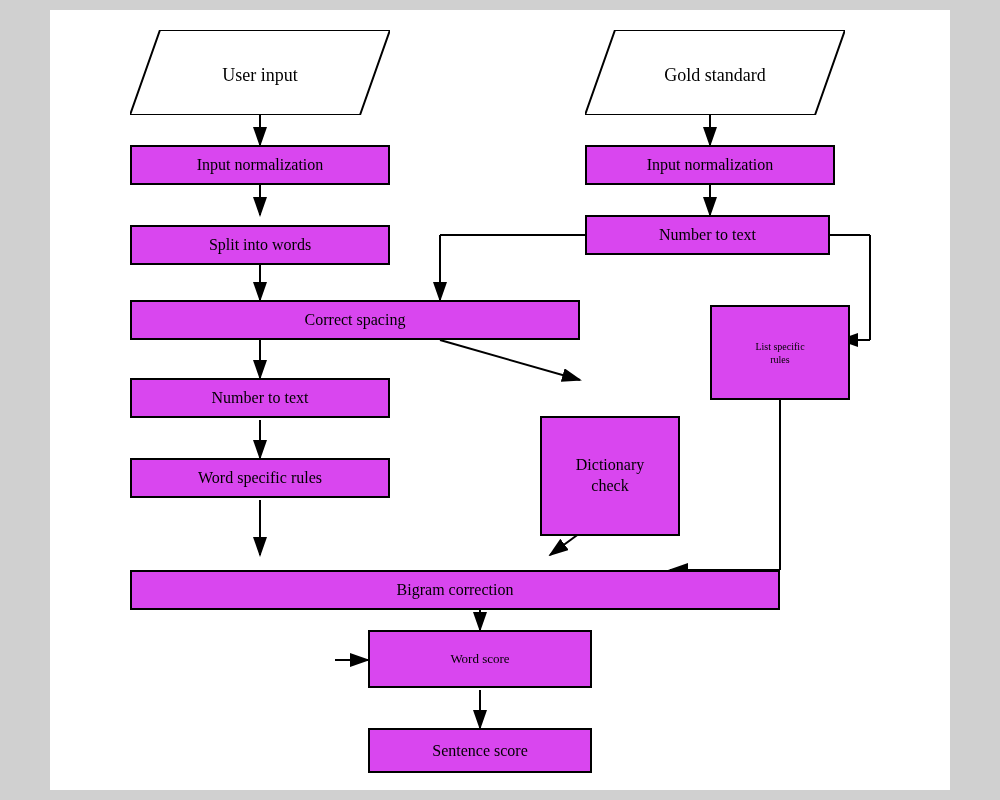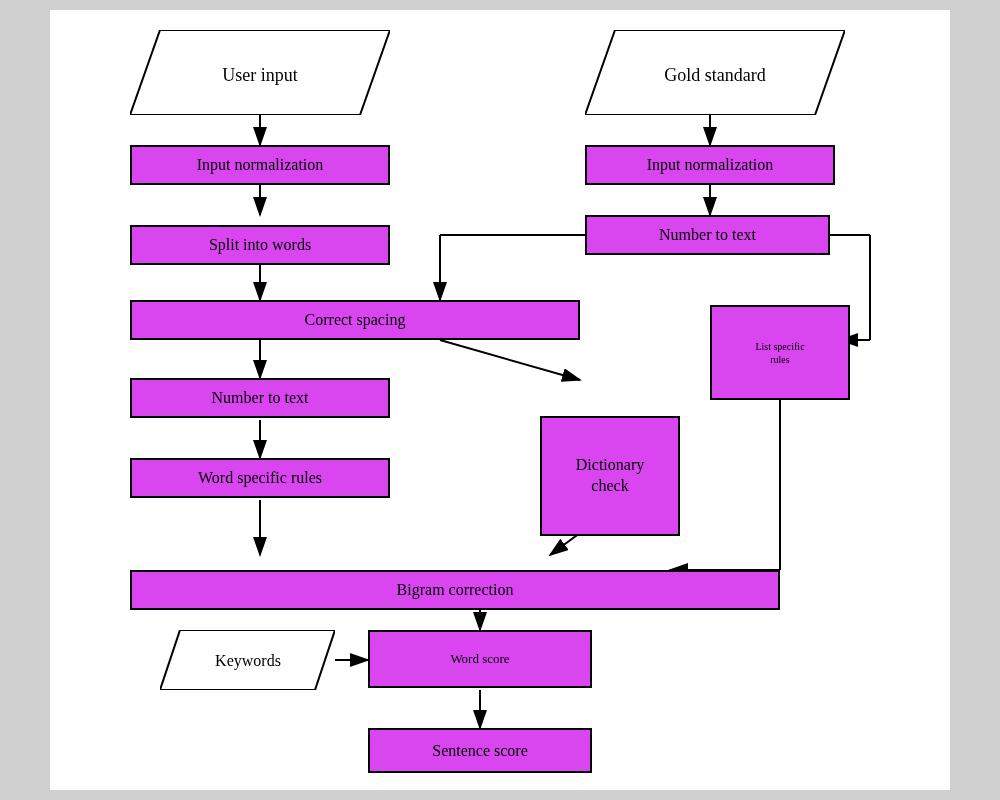--- a/index.html
+++ b/index.html
@@ -114,23 +114,17 @@
   <div class="box" style="left:80px; top:368px; width:260px; height:40px;">Number to text</div>
 
   <div class="box" style="left:490px; top:370px; width:140px; height:120px; font-size:16px; line-height:1.3;margin-top:36px;">
     <span>Dictionary<br>check</span>
   </div>
 
   <div class="box" style="left:80px; top:448px; width:260px; height:40px;">Word specific rules</div>
 
   <div class="box" style="left:80px; top:545px; width:650px; height:40px;margin-top:15px;">Bigram correction</div>
 
-  <div style="position:absolute; left:110px; top:620px; width:175px; height:60px;">
-    <svg width="175" height="60" xmlns="http://www.w3.org/2000/svg">
-      <polygon points="20,0 175,0 155,60 0,60" fill="white" stroke="black" stroke-width="2"></polygon>
-      <text x="88" y="32" text-anchor="middle" dominant-baseline="middle" font-family="Georgia,serif" font-size="16">Keywords</text>
-    </svg>
-  </div>
 
   <div class="box" style="left:318px; top:620px; width:224px; height:58px; font-size:13px;">Word score</div>
 
   <div class="box" style="left:318px; top:718px; width:224px; height:45px;">Sentence score</div>
 </div>
 
 </body></html>

